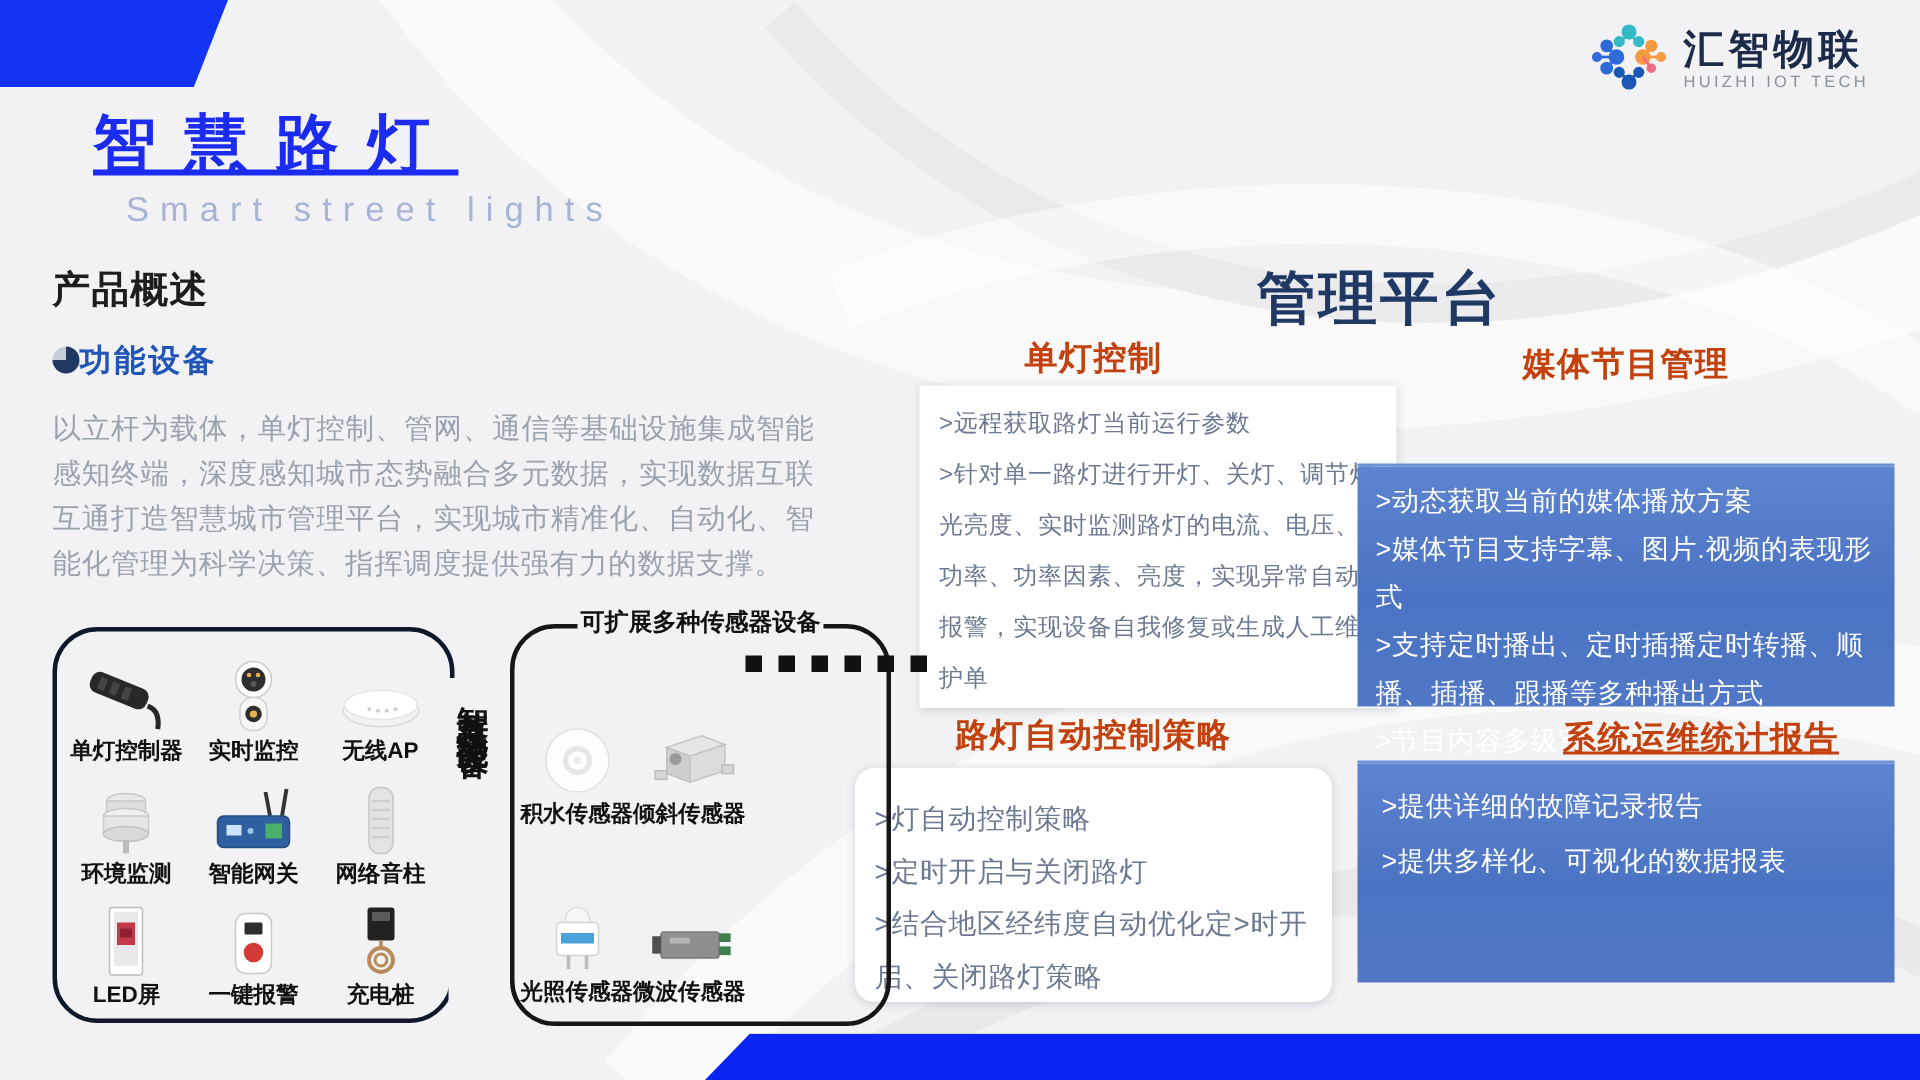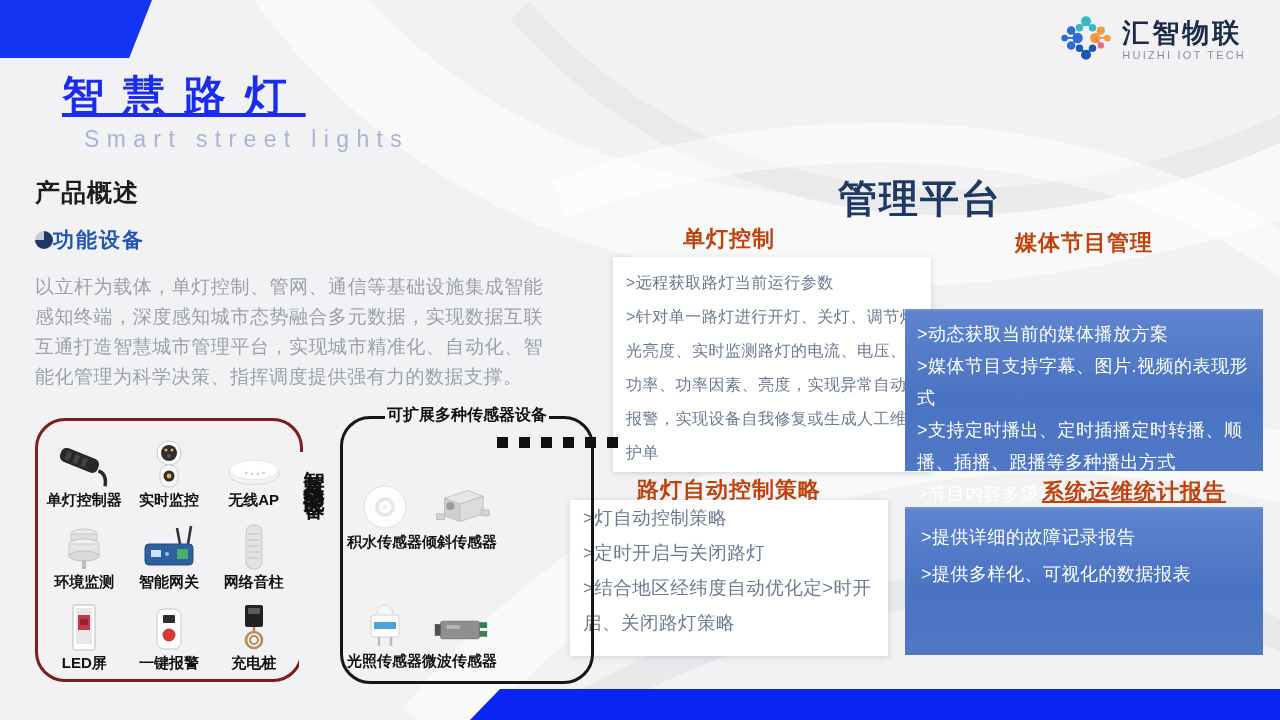--- a/index.html
+++ b/index.html
@@ -30,21 +30,21 @@
   
   .ov-heading{left:35px;top:176px;font-size:25px;color:#1d1d1d;font-weight:600;letter-spacing:1px;}
   .ov-subrow{left:35px;top:226px;display:flex;align-items:center;}
   .pie-icon{width:18px;height:18px;border-radius:50%;
     background:conic-gradient(from 270deg,#c7cdd8 0 90deg,#1f3864 90deg 360deg);}
   .ov-subheading{font-size:21px;font-weight:bold;color:#2156b8;letter-spacing:2px;}
   .ov-paragraph{left:35px;top:272px;width:508px;font-size:19px;line-height:30px;
     color:#9aa2ad;letter-spacing:0.5px;text-align:justify;}
 
   
-  .device-box{left:35px;top:418px;width:268px;height:264px;border:3px solid #7f1d1d;
+  .device-box{left:35px;top:418px;width:268px;height:264px;border:3px solid #0f172a;
     border-radius:30px;box-sizing:border-box;padding:8px 4px 6px 4px;
     display:grid;grid-template-columns:repeat(3,1fr);grid-template-rows:repeat(3,1fr);}
   .dev-item{display:flex;flex-direction:column;align-items:center;justify-content:flex-end;}
   .dev-icon{height:50px;display:flex;align-items:flex-end;justify-content:center;}
   .dev-label{font-size:15px;color:#111;font-weight:600;white-space:nowrap;margin-top:1px;}
 
   .side-label{left:299px;top:452px;height:240px;writing-mode:vertical-rl;
     font-size:21px;font-weight:600;color:#111;letter-spacing:4px;background:#f2f2f4;
     padding:2px 1px;z-index:2;}
 
@@ -69,22 +69,22 @@
   .hdr-b2{left:955px;top:477px;width:358px;text-decoration:underline;}
 
   .panel{position:absolute;box-sizing:border-box;}
   .panel-light{background:#ffffff;color:#6b7a92;box-shadow:0 1px 6px rgba(90,100,120,.25);}
   .panel-blue{background:linear-gradient(180deg,#5e84cf 0%,#4a73c3 55%,#5078c6 100%);
     color:#ffffff;border-top:2px solid #6d90d6;}
   .pnl-a1{left:570px;top:257px;width:318px;height:215px;padding:9px 13px;
     font-size:16px;line-height:34px;margin-left:43px;}
   .pnl-b1{left:905px;top:261px;width:358px;height:162px;padding:7px 12px;
     font-size:18px;line-height:32px;margin-top:48px;}
-  .pnl-a2{left:570px;top:500px;width:318px;height:156px;padding:0 13px;
-    font-size:18.5px;line-height:35px;}
+  .pnl-a2{left:570px;top:512px;width:318px;height:156px;padding:16px 13px;
+    font-size:18.5px;line-height:35px;border-radius:13px;}
   .pnl-b2{left:905px;top:507px;width:358px;height:148px;padding:10px 12px 10px 16px;
     font-size:18px;line-height:37px;}
   .panel-line{letter-spacing:0.5px;}
 </style>
 </head>
 <body>
 
 <div class="slide">
 
   <svg class="bg-swirls" width="1280" height="720" viewBox="0 0 1280 720">

